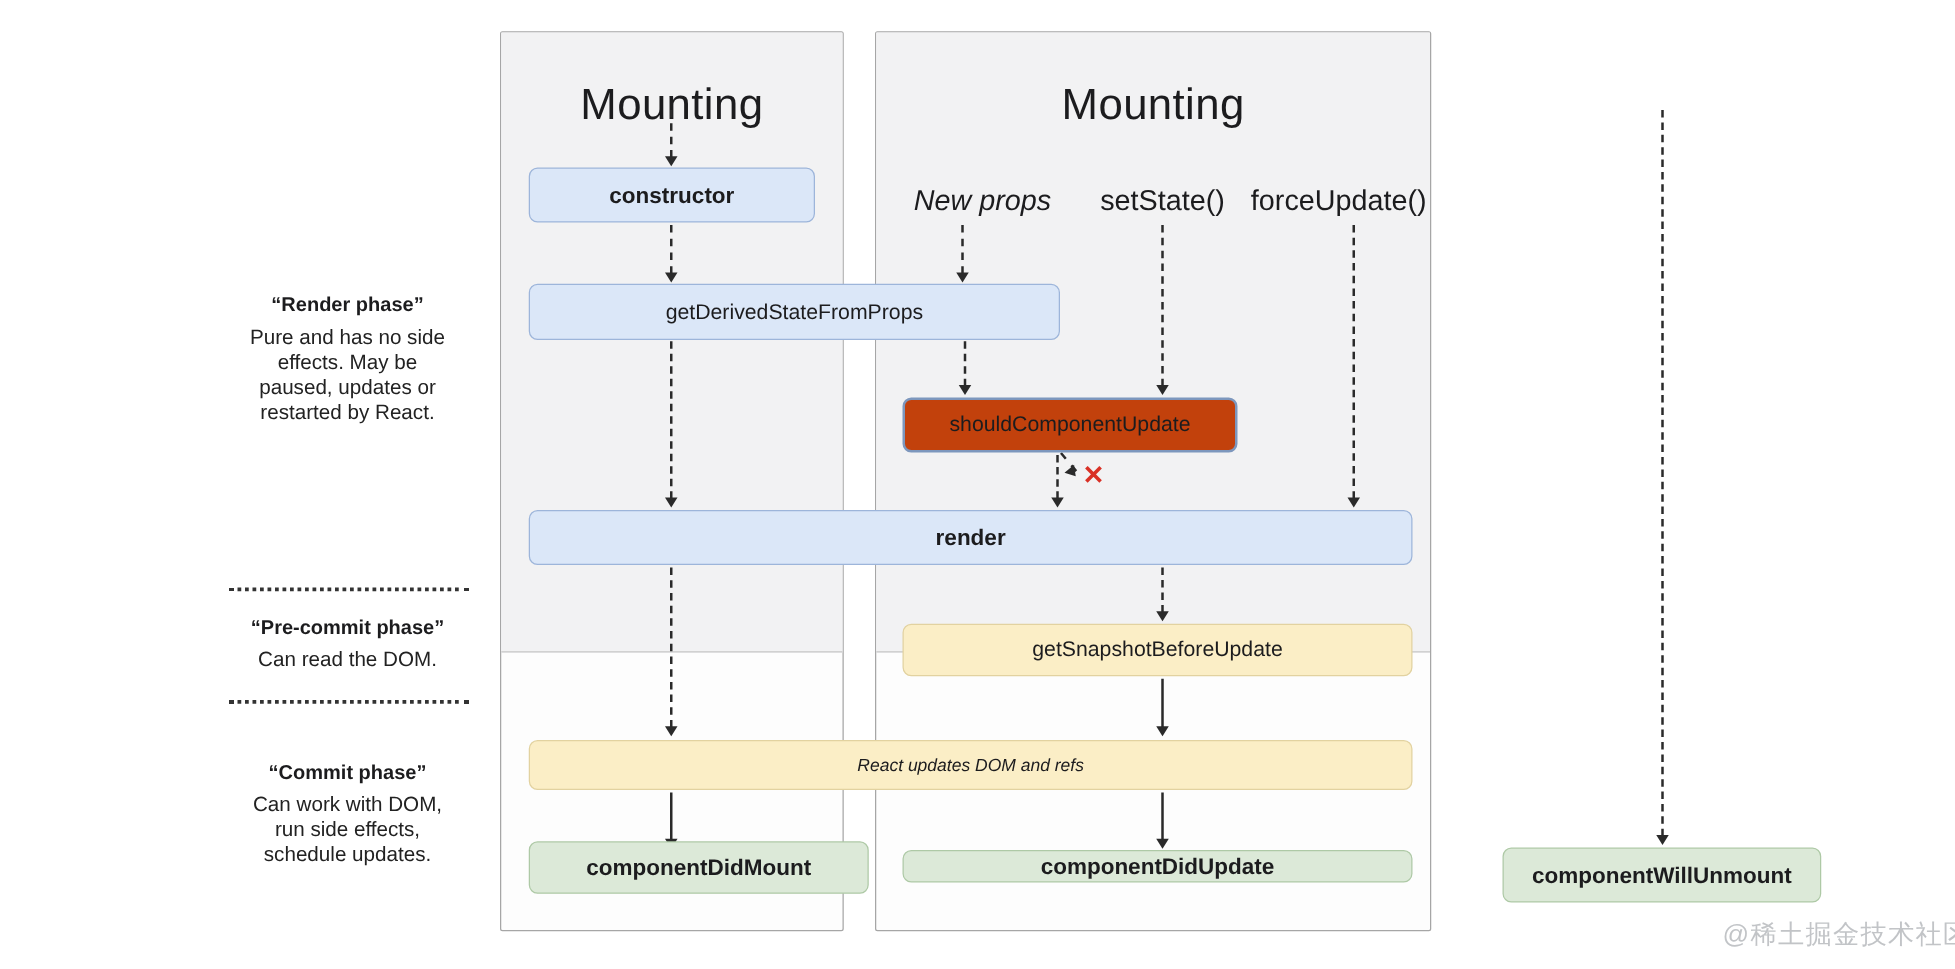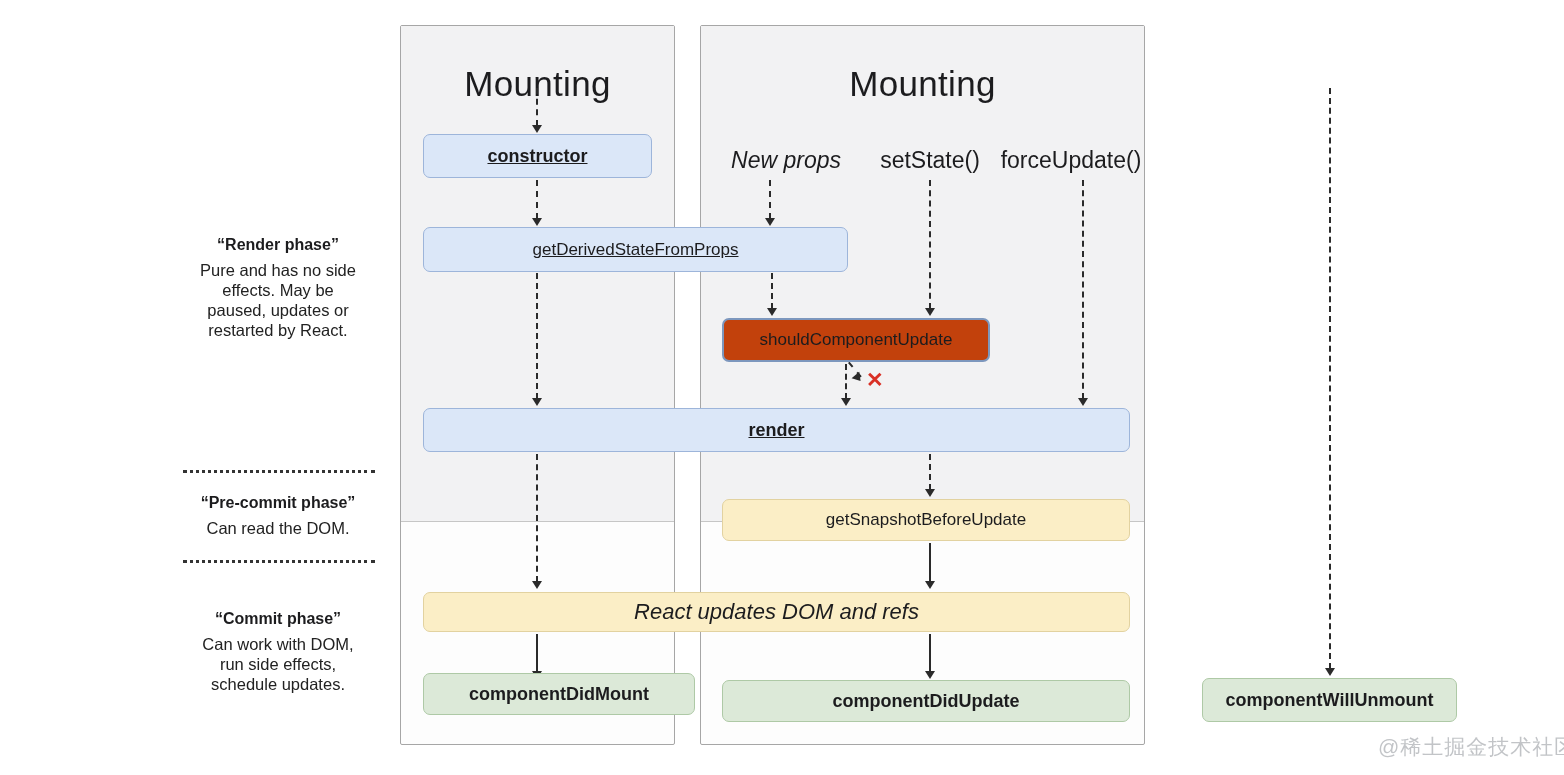--- a/index.html
+++ b/index.html
@@ -20,26 +20,26 @@
   .panel-title{
     position:absolute;top:38px;left:0;width:100%;text-align:center;
     font-size:35px;font-weight:500;letter-spacing:.3px;
   }
   
   .box{
     position:absolute;display:flex;align-items:center;justify-content:center;
     border-radius:7px;font-size:17px;box-sizing:border-box;border:1.5px solid;
     background:#fff;z-index:3;
   }
-  .box.blue{background:var(--blue-fill,#dbe7f8);border-color:var(--blue-border,#9db5da);text-decoration:underline;}
+  .box.blue{background:var(--blue-fill,#dbe7f8);border-color:var(--blue-border,#9db5da);}
   .box.white{background:#c2410c;border:2px solid var(--scu-border,#7d97bd);}
   .box.yellow{background:var(--yellow-fill,#fbeec6);border-color:var(--yellow-border,#e2d2a0);}
   .box.green{background:var(--green-fill,#dce9d8);border-color:var(--green-border,#aec9a6);}
   .box.bold{font-weight:700;font-size:18px;}
-  .box.italic{font-style:italic;font-size:22px;}
+  .box.italic{font-style:italic;font-size:14px;}
   
   .arrow{position:absolute;width:10px;z-index:2;}
   .arrow .shaft{position:absolute;left:4px;top:0;bottom:7px;border-left:2px dashed var(--arrow,#2a2a2a);}
   .arrow.solid .shaft{border-left-style:solid;}
   .arrow .head{
     position:absolute;left:0;bottom:0;width:0;height:0;
     border-left:5px solid transparent;border-right:5px solid transparent;
     border-top:8px solid var(--arrow,#2a2a2a);
   }
   .branch-line{
@@ -176,18 +176,18 @@
       <i class="head"></i>
     </div>
 
   <div class="box blue bold" style="left:423px;top:134px;width:229px;height:44px">constructor</div>
   <div class="box blue" style="left:423px;top:227px;width:425px;height:45px">getDerivedStateFromProps</div>
   <div class="box white" style="left:722px;top:318px;width:268px;height:44px">shouldComponentUpdate</div>
   <div class="box blue bold" style="left:423px;top:408px;width:707px;height:44px">render</div>
   <div class="box yellow" style="left:722px;top:499px;width:408px;height:42px">getSnapshotBeforeUpdate</div>
   <div class="box yellow italic" style="left:423px;top:592px;width:707px;height:40px">React updates DOM and refs</div>
   <div class="box green bold" style="left:423px;top:673px;width:272px;height:42px">componentDidMount</div>
-  <div class="box green bold" style="left:722px;top:680px;width:408px;height:42px">componentDidUpdate</div>
+  <div class="box green bold" style="left:722px;top:680px;width:408px;height:26px">componentDidUpdate</div>
   <div class="box green bold" style="left:1202px;top:678px;width:255px;height:44px">componentWillUnmount</div>
 
   <div class="watermark" style="left:1378px;top:733px">@稀土掘金技术社区</div>
 
 </div>
 
 </body></html>

